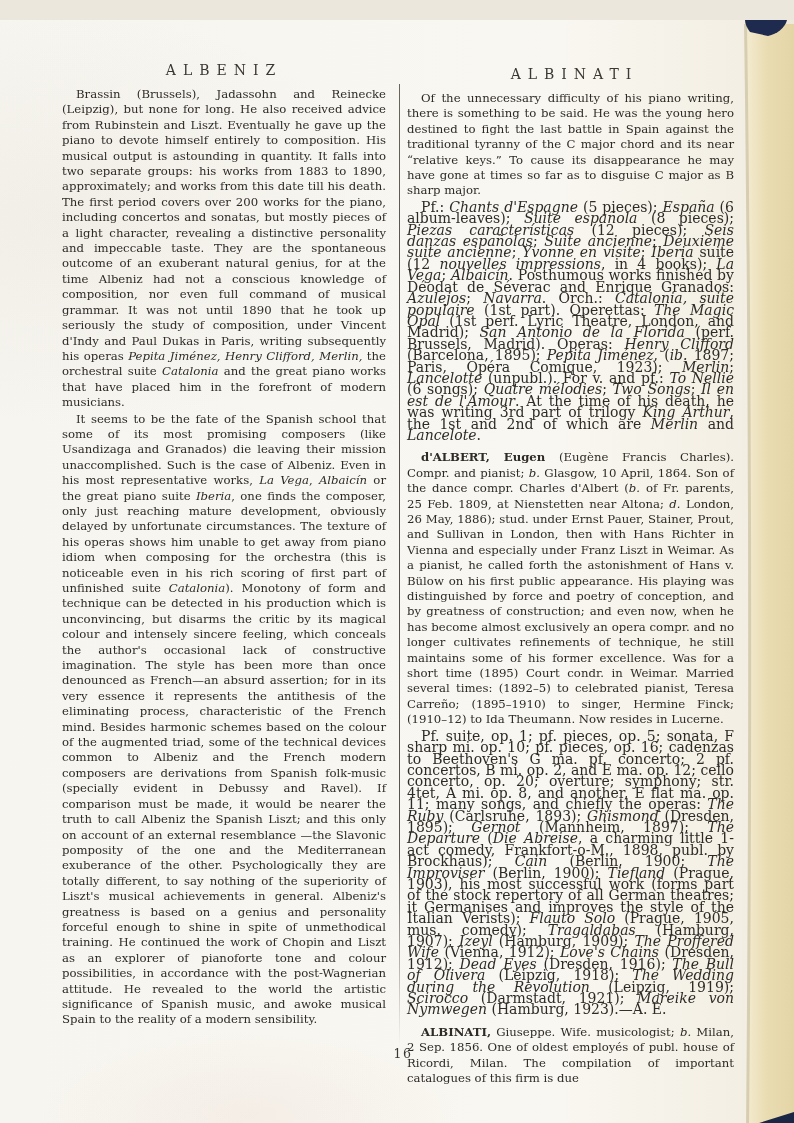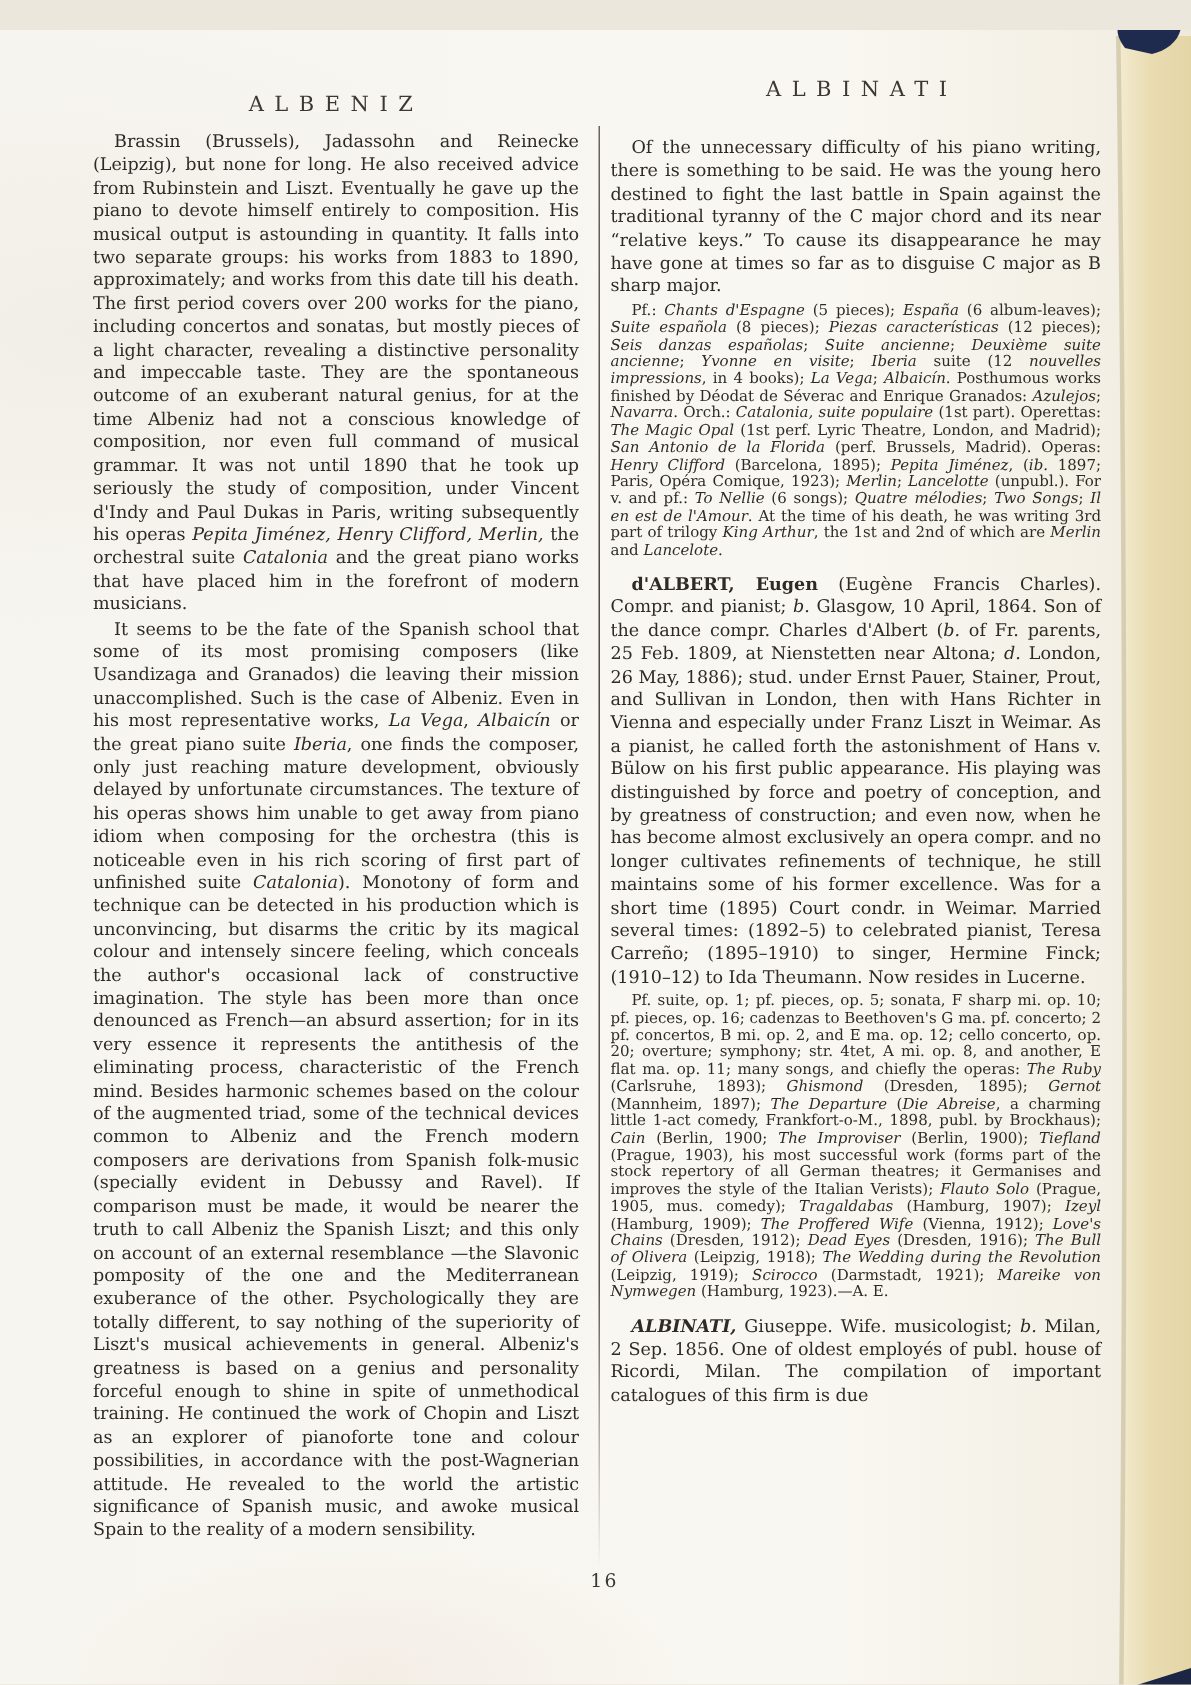--- a/index.html
+++ b/index.html
@@ -15,35 +15,35 @@
       radial-gradient(ellipse 500px 300px at 60px 200px, rgba(120,110,90,.05), rgba(0,0,0,0) 70%),
       linear-gradient(90deg,#f7f5ef 0%,#f9f7f1 70%,#f3efe4 93%,#efe9da 100%);
     margin-top: 20px;
   }
   .edges{position:absolute;inset:0;pointer-events:none;}
   .running-head{
     position:absolute;text-align:center;
     font-size:14px;letter-spacing:7px;color:#3b3834;
   }
   .rh-left{left:62px;width:324px;top:42px;}
-  .rh-right{left:411px;width:327px;top:32px;}
+  .rh-right{left:411px;width:327px;top:46px;}
   .divider{
     position:absolute;left:399px;top:64px;width:1px;height:962px;
     background:linear-gradient(180deg,#6a655d, #4e4a44 30%, #5a554e 80%, rgba(90,85,78,0));
   }
   .col{
     position:absolute;text-align:justify;color:#2e2b27;
     font-size:11.7px;line-height:15.4px;
     -webkit-hyphens:auto;hyphens:auto;
   }
   .col-left{left:62px;top:67px;width:324px;}
   .col-right{left:407px;top:71px;width:327px;}
   .col p{margin:0;text-indent:14px;}
   .col p + p{margin-top:1px;}
-  .small{font-size:10px;line-height:11.4px;}
+  .small{font-size:14px;line-height:11.4px;}
   .gap-entry{margin-top:9px !important;}
   .gap-small{margin-top:3px !important;}
   .sig{display:block;text-indent:0;}
   .pageno{
     position:absolute;left:385px;top:1026px;width:36px;text-align:center;
     font-size:12.5px;letter-spacing:1.5px;color:#3b3834;
   }
 </style>
 </head>
 <body>
@@ -58,21 +58,21 @@
   <div class="col col-left">
     <p><span>Brassin (Brussels), Jadassohn and Reinecke (Leipzig), but none for long.  He also received advice from Rubinstein and Liszt.  Eventually he gave up the piano to devote himself entirely to composition.  His musical output is astounding in quantity.  It falls into two separate groups: his works from 1883 to 1890, approximately; and works from this date till his death.  The first period covers over 200 works for the piano, including concertos and sonatas, but mostly pieces of a light character, revealing a distinctive personality and impeccable taste.  They are the spontaneous outcome of an exuberant natural genius, for at the time Albeniz had not a conscious knowledge of composition, nor even full command of musical grammar.  It was not until 1890 that he took up seriously the study of composition, under Vincent d'Indy and Paul Dukas in Paris, writing subsequently his operas </span><span style="font-style: italic;">Pepita Jiménez, Henry Clifford, Merlin,</span><span> the orchestral suite </span><span style="font-style: italic;">Catalonia</span><span> and the great piano works that have placed him in the forefront of modern musicians.</span></p>
     <p><span>It seems to be the fate of the Spanish school that some of its most promising composers (like Usandizaga and Granados) die leaving their mission unaccomplished.  Such is the case of Albeniz.  Even in his most representative works, </span><span style="font-style: italic;">La Vega</span><span>, </span><span style="font-style: italic;">Albaicín</span><span> or the great piano suite </span><span style="font-style: italic;">Iberia</span><span>, one finds the composer, only just reaching mature development, obviously delayed by unfortunate circumstances.  The texture of his operas shows him unable to get away from piano idiom when composing for the orchestra (this is noticeable even in his rich scoring of first part of unfinished suite </span><span style="font-style: italic;">Catalonia</span><span>).  Monotony of form and technique can be detected in his production which is unconvincing, but disarms the critic by its magical colour and intensely sincere feeling, which conceals the author's occasional lack of constructive imagination.  The style has been more than once denounced as French—an absurd assertion; for in its very essence it represents the antithesis of the eliminating process, characteristic of the French mind.  Besides harmonic schemes based on the colour of the augmented triad, some of the technical devices common to Albeniz and the French modern composers are derivations from Spanish folk-music (specially evident in Debussy and Ravel). If comparison must be made, it would be nearer the truth to call Albeniz the Spanish Liszt; and this only on account of an external resemblance —the Slavonic pomposity of the one and the Mediterranean exuberance of the other.  Psychologically they are totally different, to say nothing of the superiority of Liszt's musical achievements in general.  Albeniz's greatness is based on a genius and personality forceful enough to shine in spite of unmethodical training.  He continued the work of Chopin and Liszt as an explorer of pianoforte tone and colour possibilities, in accordance with the post-Wagnerian attitude.  He revealed to the world the artistic significance of Spanish music, and awoke musical Spain to the reality of a modern sensibility.</span></p>
   </div>
 
   <div class="col col-right">
     <p><span>Of the unnecessary difficulty of his piano writing, there is something to be said.  He was the young hero destined to fight the last battle in Spain against the traditional tyranny of the C major chord and its near “relative keys.”  To cause its disappearance he may have gone at times so far as to disguise C major as B sharp major.</span></p>
     <p class="small gap-small"><span>Pf.:  </span><span style="font-style: italic;">Chants d'Espagne</span><span> (5 pieces);  </span><span style="font-style: italic;">España</span><span> (6 album-leaves);  </span><span style="font-style: italic;">Suite española</span><span> (8 pieces);  </span><span style="font-style: italic;">Piezas características</span><span> (12 pieces);  </span><span style="font-style: italic;">Seis danzas españolas</span><span>;  </span><span style="font-style: italic;">Suite ancienne</span><span>;  </span><span style="font-style: italic;">Deuxième suite ancienne</span><span>;  </span><span style="font-style: italic;">Yvonne en visite</span><span>;  </span><span style="font-style: italic;">Iberia</span><span> suite (12 </span><span style="font-style: italic;">nouvelles impressions</span><span>, in 4 books);  </span><span style="font-style: italic;">La Vega</span><span>;  </span><span style="font-style: italic;">Albaicín</span><span>.  Posthumous works finished by Déodat de Séverac and Enrique Granados: </span><span style="font-style: italic;">Azulejos</span><span>; </span><span style="font-style: italic;">Navarra</span><span>.  Orch.: </span><span style="font-style: italic;">Catalonia, suite populaire</span><span> (1st part).  Operettas: </span><span style="font-style: italic;">The Magic Opal</span><span> (1st perf. Lyric Theatre, London, and Madrid); </span><span style="font-style: italic;">San Antonio de la Florida</span><span> (perf. Brussels, Madrid).  Operas: </span><span style="font-style: italic;">Henry Clifford</span><span> (Barcelona, 1895); </span><span style="font-style: italic;">Pepita Jiménez</span><span>, (</span><span style="font-style: italic;">ib.</span><span> 1897; Paris, Opéra Comique, 1923); </span><span style="font-style: italic;">Merlin</span><span>; </span><span style="font-style: italic;">Lancelotte</span><span> (unpubl.).  For v. and pf.: </span><span style="font-style: italic;">To Nellie</span><span> (6 songs); </span><span style="font-style: italic;">Quatre mélodies</span><span>; </span><span style="font-style: italic;">Two Songs</span><span>; </span><span style="font-style: italic;">Il en est de l'Amour</span><span>. At the time of his death, he was writing 3rd part of trilogy </span><span style="font-style: italic;">King Arthur</span><span>, the 1st and 2nd of which are </span><span style="font-style: italic;">Merlin</span><span> and </span><span style="font-style: italic;">Lancelote</span><span>.</span></p>
     <p class="gap-entry"><span style="font-weight: bold;">d'ALBERT, Eugen</span><span> (Eugène Francis Charles). Compr. and pianist; </span><span style="font-style: italic;">b.</span><span> Glasgow, 10 April, 1864. Son of the dance compr. Charles d'Albert (</span><span style="font-style: italic;">b.</span><span> of Fr. parents, 25 Feb. 1809, at Nienstetten near Altona; </span><span style="font-style: italic;">d.</span><span> London, 26 May, 1886); stud. under Ernst Pauer, Stainer, Prout, and Sullivan in London, then with Hans Richter in Vienna and especially under Franz Liszt in Weimar. As a pianist, he called forth the astonishment of Hans v. Bülow on his first public appearance.  His playing was distinguished by force and poetry of conception, and by greatness of construction; and even now, when he has become almost exclusively an opera compr. and no longer cultivates refinements of technique, he still maintains some of his former excellence.  Was for a short time (1895) Court condr. in Weimar. Married several times:  (1892–5) to celebrated pianist, Teresa Carreño;  (1895–1910) to singer, Hermine Finck;  (1910–12) to Ida Theumann. Now resides in Lucerne.</span></p>
     <p class="small gap-small"><span>Pf. suite, op. 1;  pf. pieces, op. 5;  sonata, F sharp mi. op. 10;  pf. pieces, op. 16;  cadenzas to Beethoven's G ma. pf. concerto;  2 pf. concertos, B mi. op. 2, and E ma. op. 12; cello concerto, op. 20; overture;  symphony;  str. 4tet, A mi. op. 8, and another, E flat ma. op. 11;  many songs, and chiefly the operas:  </span><span style="font-style: italic;">The Ruby</span><span> (Carlsruhe, 1893); </span><span style="font-style: italic;">Ghismond</span><span> (Dresden, 1895); </span><span style="font-style: italic;">Gernot</span><span> (Mannheim, 1897); </span><span style="font-style: italic;">The Departure</span><span> (</span><span style="font-style: italic;">Die Abreise</span><span>, a charming little 1-act comedy, Frankfort-o-M., 1898, publ. by Brockhaus); </span><span style="font-style: italic;">Cain</span><span> (Berlin, 1900; </span><span style="font-style: italic;">The Improviser</span><span> (Berlin, 1900); </span><span style="font-style: italic;">Tiefland</span><span> (Prague, 1903), his most successful work (forms part of the stock repertory of all German theatres;  it Germanises and improves the style of the Italian Verists); </span><span style="font-style: italic;">Flauto Solo</span><span> (Prague, 1905, mus. comedy); </span><span style="font-style: italic;">Tragaldabas</span><span> (Hamburg, 1907); </span><span style="font-style: italic;">Izeyl</span><span> (Hamburg, 1909); </span><span style="font-style: italic;">The Proffered Wife</span><span> (Vienna, 1912); </span><span style="font-style: italic;">Love's Chains</span><span> (Dresden, 1912); </span><span style="font-style: italic;">Dead Eyes</span><span> (Dresden, 1916); </span><span style="font-style: italic;">The Bull of Olivera</span><span> (Leipzig, 1918); </span><span style="font-style: italic;">The Wedding during the Revolution</span><span> (Leipzig, 1919); </span><span style="font-style: italic;">Scirocco</span><span> (Darmstadt, 1921); </span><span style="font-style: italic;">Mareike von Nymwegen</span><span> (Hamburg, 1923).—A. E.</span></p>
-    <p class="gap-entry"><span style="font-weight: bold; font-style: italic;">ALBINATI,</span><span> Giuseppe.  Wife. musicologist; </span><span style="font-style: italic;">b.</span><span> Milan, 2 Sep. 1856.  One of oldest employés of publ. house of Ricordi, Milan.  The compilation of important catalogues of this firm is due</span></p>
+    <p class="gap-entry"><span style="font-weight: bold;">ALBINATI,</span><span> Giuseppe.  Wife. musicologist; </span><span style="font-style: italic;">b.</span><span> Milan, 2 Sep. 1856.  One of oldest employés of publ. house of Ricordi, Milan.  The compilation of important catalogues of this firm is due</span></p>
   </div>
 
   <div class="pageno">16</div>
 
   <svg class="edges" width="794" height="1123" viewBox="0 0 794 1123">
     <defs>
       <linearGradient id="edgeGrad" x1="0" y1="0" x2="1" y2="0">
         <stop offset="0" stop-color="#f4ecd2"></stop>
         <stop offset="0.45" stop-color="#e9dcb2"></stop>
         <stop offset="1" stop-color="#e4d5a6"></stop>

